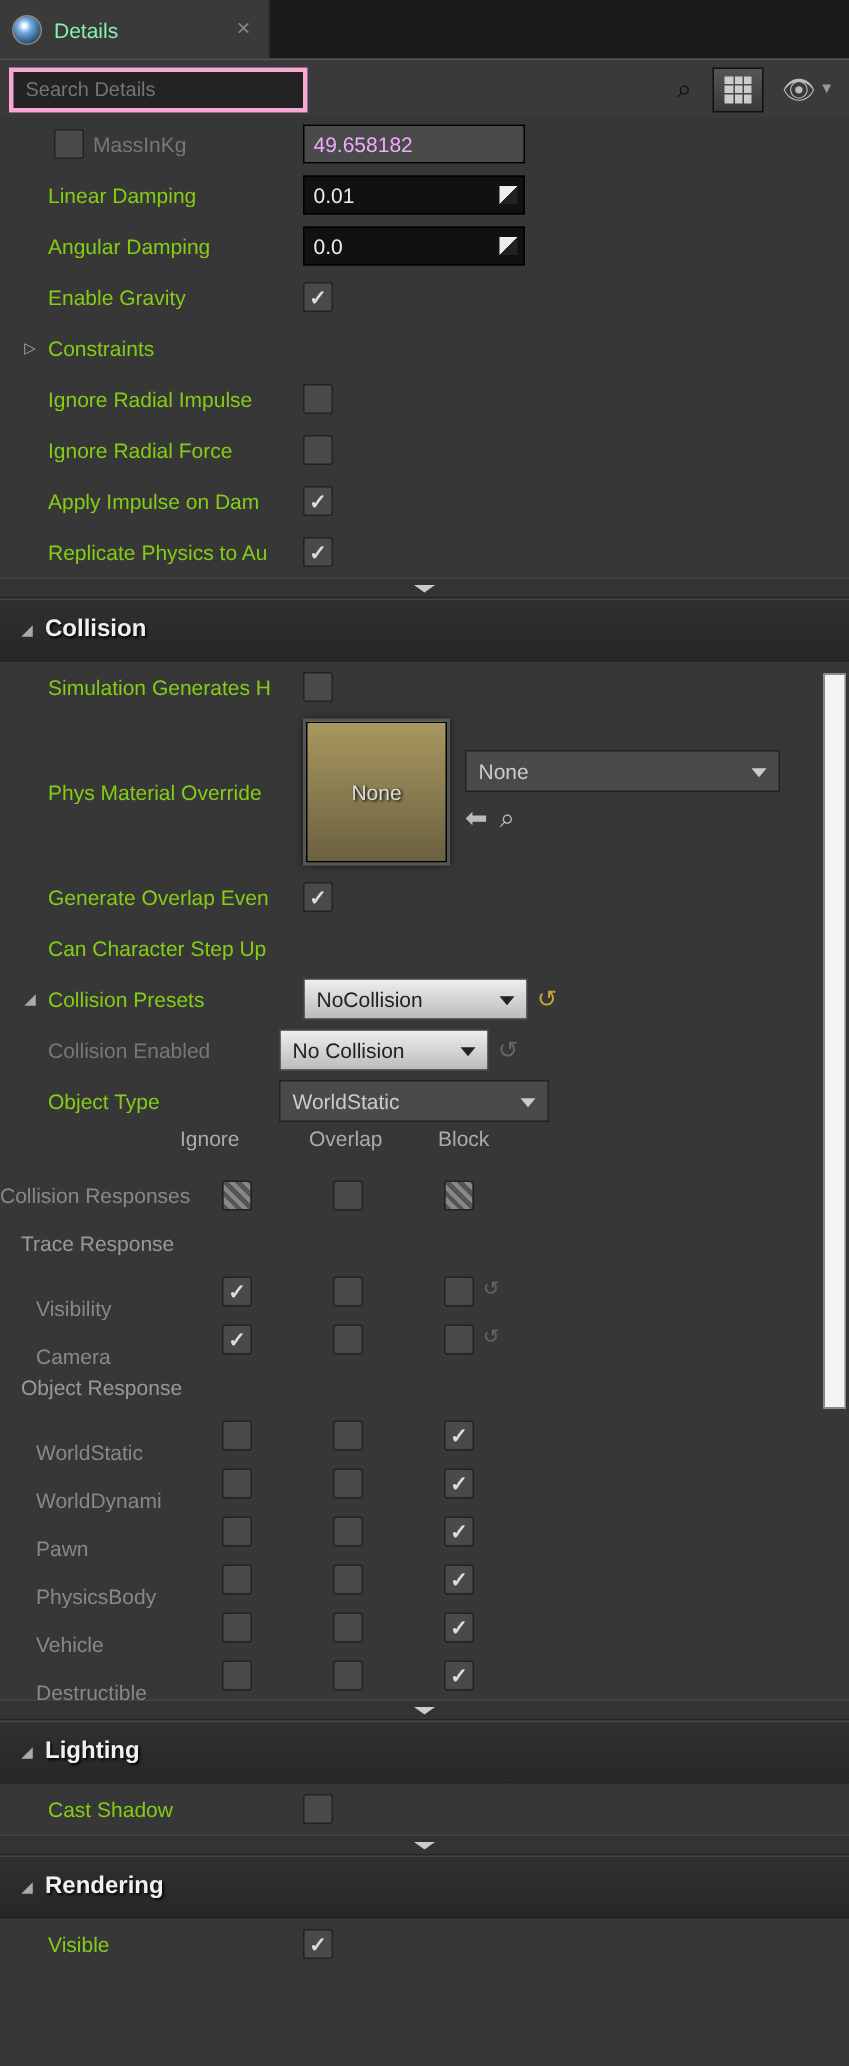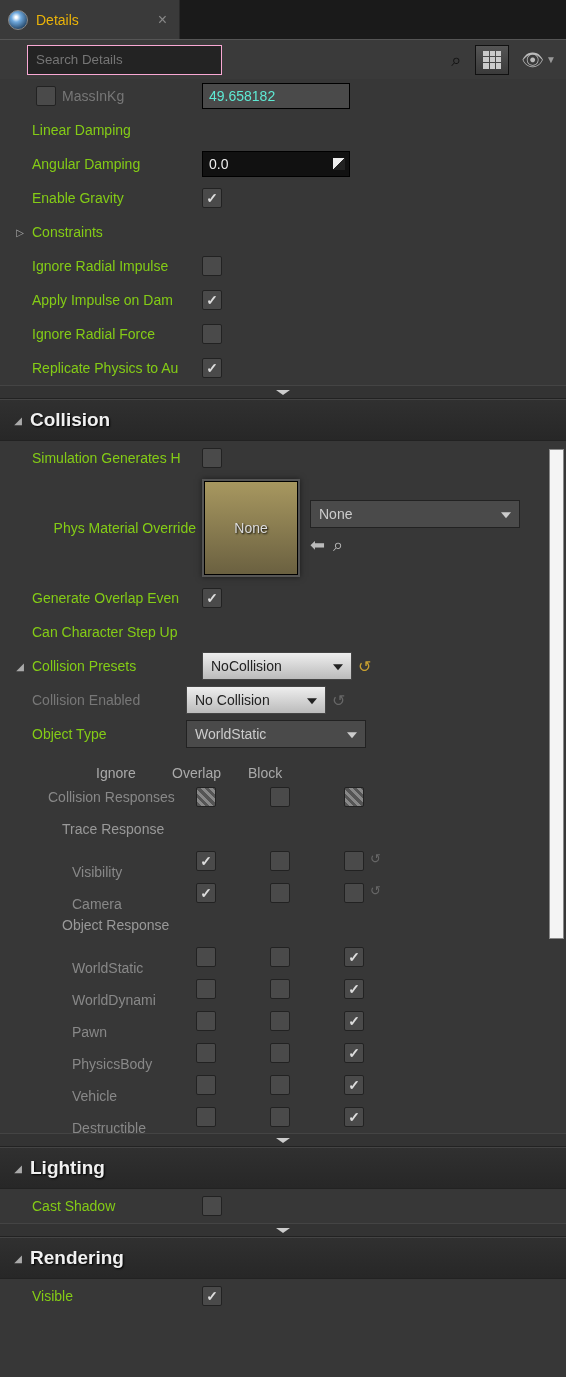--- a/index.html
+++ b/index.html
@@ -28,40 +28,39 @@
     border-right: 1px solid #2a2a2a;
     min-width: 180px;
     position: relative;
   }
   .tab-icon {
     width: 20px; height: 20px;
     border-radius: 50%;
     background: radial-gradient(circle at 40% 35%, #fff 6%, #6fa8dc 30%, #204060 80%);
     border: 1px solid #888;
   }
-  .tab-title { color: #eab308; flex: 1; }
+  .tab-title { color: #86efac; flex: 1; }
   .tab-close { color: #888; font-size: 16px; cursor: pointer; }
   .search-bar {
     height: 40px;
     display: flex;
     align-items: center;
     padding: 4px 6px;
     gap: 8px;
     background: #3a3a3a;
     border-top: 1px solid #555;
   }
   .search-input {
     flex: 1;
     height: 30px;
     background: #232323;
-    border: 1px solid #f9a8d4;
+    border: 3px solid #f9a8d4;
     color: #aaa;
     padding: 0 8px;
     position: relative;
-    margin-left: 21px;
   }
   .search-wrap { flex: 1; position: relative; }
   .search-glass {
     position: absolute; right: 6px; top: 50%; transform: translateY(-50%);
     color: #111; font-size: 18px;
   }
   .btn-square {
     width: 34px; height: 30px;
     background: linear-gradient(#555,#3a3a3a);
     border: 1px solid #111;
@@ -98,21 +97,21 @@
   }
   .num-input {
     width: 148px; height: 26px;
     background: #111;
     border: 1px solid #000;
     color: #eee;
     padding: 0 6px;
     position: relative;
     display: flex; align-items: center;
   }
-  .num-input.dim { background: #4a4a4a; color: #5eead4; }
+  .num-input.dim { background: #4a4a4a; color: #f0abfc; }
   .spinner {
     position: absolute; right: 4px; top: 50%; transform: translateY(-50%);
     width: 12px; height: 12px;
     background: linear-gradient(135deg, #eee 50%, #222 50%);
   }
   .checkbox {
     width: 20px; height: 20px;
     background: #4a4a4a;
     border: 1px solid #222;
     border-radius: 2px;
@@ -138,21 +137,21 @@
     display: flex;
     align-items: center;
     padding-left: 12px;
     position: relative;
   }
   .section-header .expander { left: 12px; position: static; margin-right: 6px; }
   .section-title {
     color: #f0f0f0;
     font-weight: bold;
     text-shadow: 1px 1px 2px #000;
-    font-size: 19px;
+    font-size: 16px;
   }
   .divider-chevron {
     height: 14px;
     background: #333;
     display: flex; align-items: center; justify-content: center;
     border-top: 1px solid #444; border-bottom: 1px solid #222;
   }
   .divider-chevron::after {
     content: ""; width: 0; height: 0;
     border-left: 7px solid transparent;
@@ -184,30 +183,30 @@
   .thumb {
     width: 98px; height: 98px;
     background: linear-gradient(#a89860,#6a6040);
     border: 2px solid #555;
     box-shadow: inset 0 0 0 1px #000, 0 0 6px rgba(0,0,0,0.5);
     display: flex; align-items: center; justify-content: center;
     color: #ddd; text-shadow: 1px 1px 2px #000;
     margin: 4px 10px 4px 0;
   }
   .phys-row { display:flex; align-items:center; padding-left:32px; }
-  .phys-label { width:164px;text-align:right; }
+  .phys-label { width:164px; }
   .phys-right { display:flex; flex-direction: column; gap: 6px; padding:10px 0;}
   .phys-buttons { display:flex; gap:8px; align-items:center; color:#bbb; font-size:18px;}
   .indent1 { }
   .indent1 .row-label { width: 148px; }
-  .resp-header { display:flex; padding-left:96px; gap:2px; height:30px; align-items:flex-end; color:#aaa; font-size:14px;}
+  .resp-header { display:flex; padding-left:120px; gap:12px; height:30px; align-items:flex-start; color:#aaa; font-size:14px;}
   .resp-header span:nth-child(1){width:74px;}
   .resp-header span:nth-child(2){width:74px;}
   .resp-header span:nth-child(3){width:60px;}
-  .resp-row { display:flex; align-items:center; height:32px; padding-left:48px;}
+  .resp-row { display:flex; align-items:center; height:32px; }
   .resp-row .resp-label { width:148px; color:#888; white-space:nowrap; overflow:hidden;}
   .resp-row.sub .resp-label { padding-left:16px; width:148px;margin-top:21px;}
   .resp-row.head .resp-label { font-weight:normal; color:#999;}
   .resp-cell { width:74px; display:flex; justify-content:flex-start;}
   .dim-label { color: #777; }
   .scrollbar {
     position:absolute; right:2px; top:370px; width:15px; height:490px;
     background:#f4f4f4; border:1px solid #888;
   }
 </style>
@@ -252,20 +251,26 @@
     <div class="checkbox" style="position:absolute;left:36px;"></div>
     <span class="row-label dim-label" style="padding-left:30px;">MassInKg</span>
     <div class="row-value">
         <div class="num-input dim">
           <span>49.658182</span>
         </div>
       </div>
   </div>
   <div class="row">
     <span class="row-label">Linear Damping</span>
+    <div class="row-value">
+        <div class="num-input">
+          <span>0.01</span>
+          <span class="spinner"></span>
+        </div>
+      </div>
   </div>
   <div class="row">
     <span class="row-label">Angular Damping</span>
     <div class="row-value">
         <div class="num-input">
           <span>0.0</span>
           <span class="spinner"></span>
         </div>
       </div>
   </div>
@@ -279,29 +284,29 @@
     <span class="expander">▷</span>
     <span class="row-label">Constraints</span>
   </div>
   <div class="row">
     <span class="row-label">Ignore Radial Impulse</span>
     <div class="row-value">
         <div class="checkbox"></div>
       </div>
   </div>
   <div class="row">
+    <span class="row-label">Ignore Radial Force</span>
+    <div class="row-value">
+        <div class="checkbox"></div>
+      </div>
+  </div>
+  <div class="row">
     <span class="row-label">Apply Impulse on Dam</span>
     <div class="row-value">
         <div class="checkbox checked"></div>
-      </div>
-  </div>
-  <div class="row">
-    <span class="row-label">Ignore Radial Force</span>
-    <div class="row-value">
-        <div class="checkbox"></div>
       </div>
   </div>
   <div class="row">
     <span class="row-label">Replicate Physics to Au</span>
     <div class="row-value">
         <div class="checkbox checked"></div>
       </div>
   </div>
 
   <div class="divider-chevron"></div>

